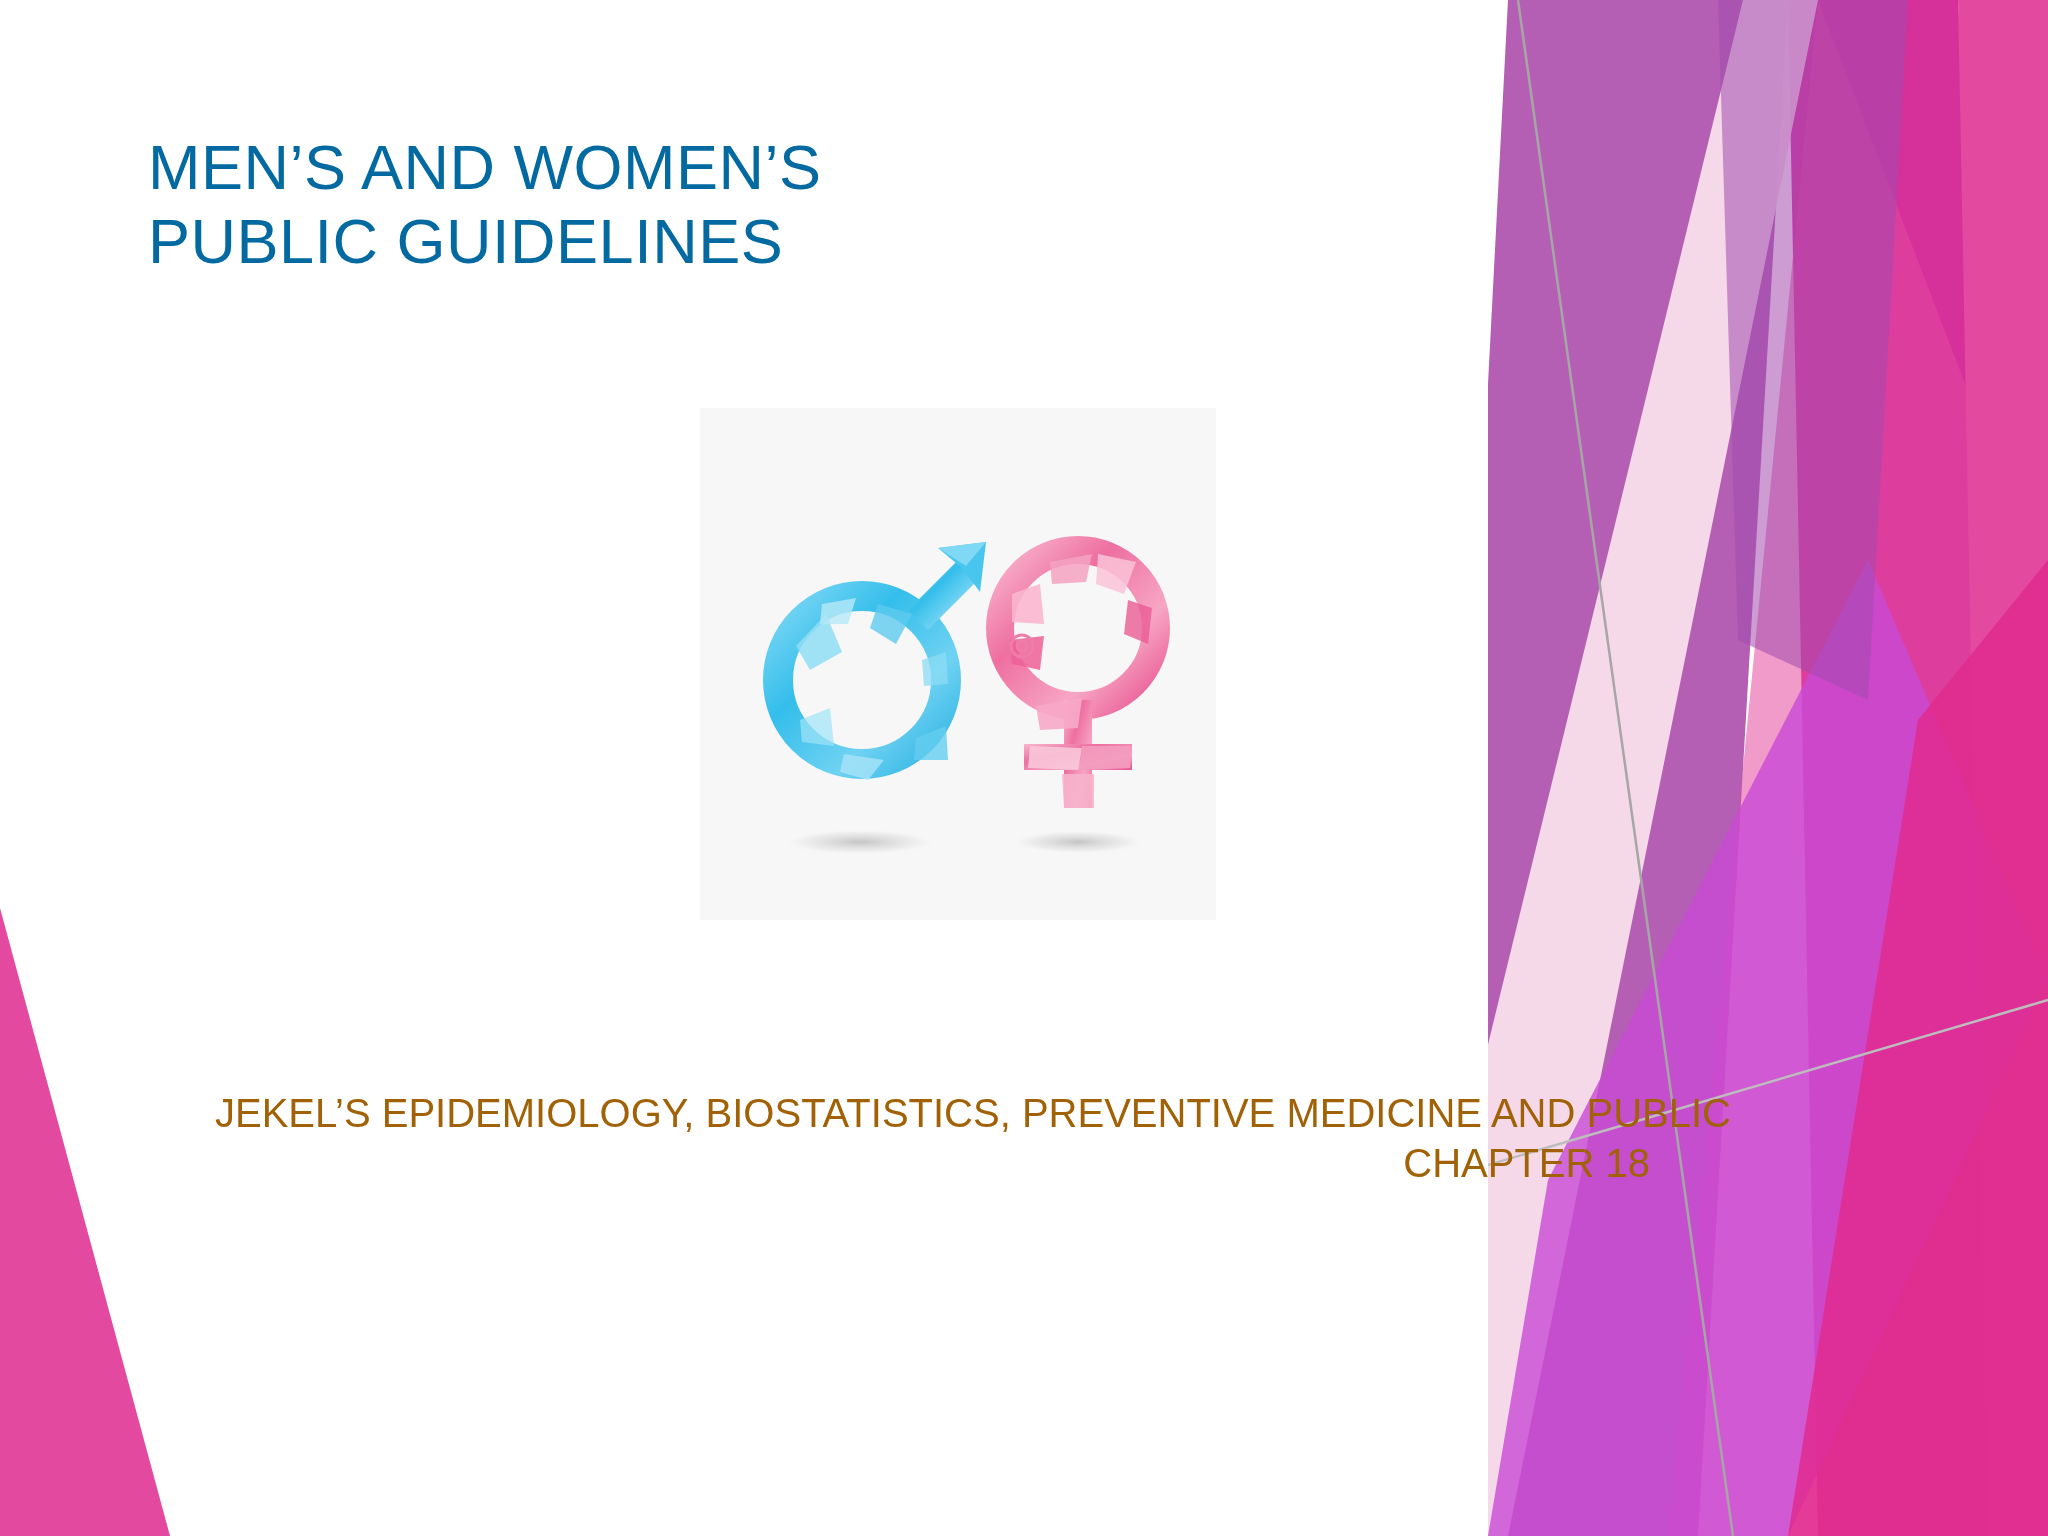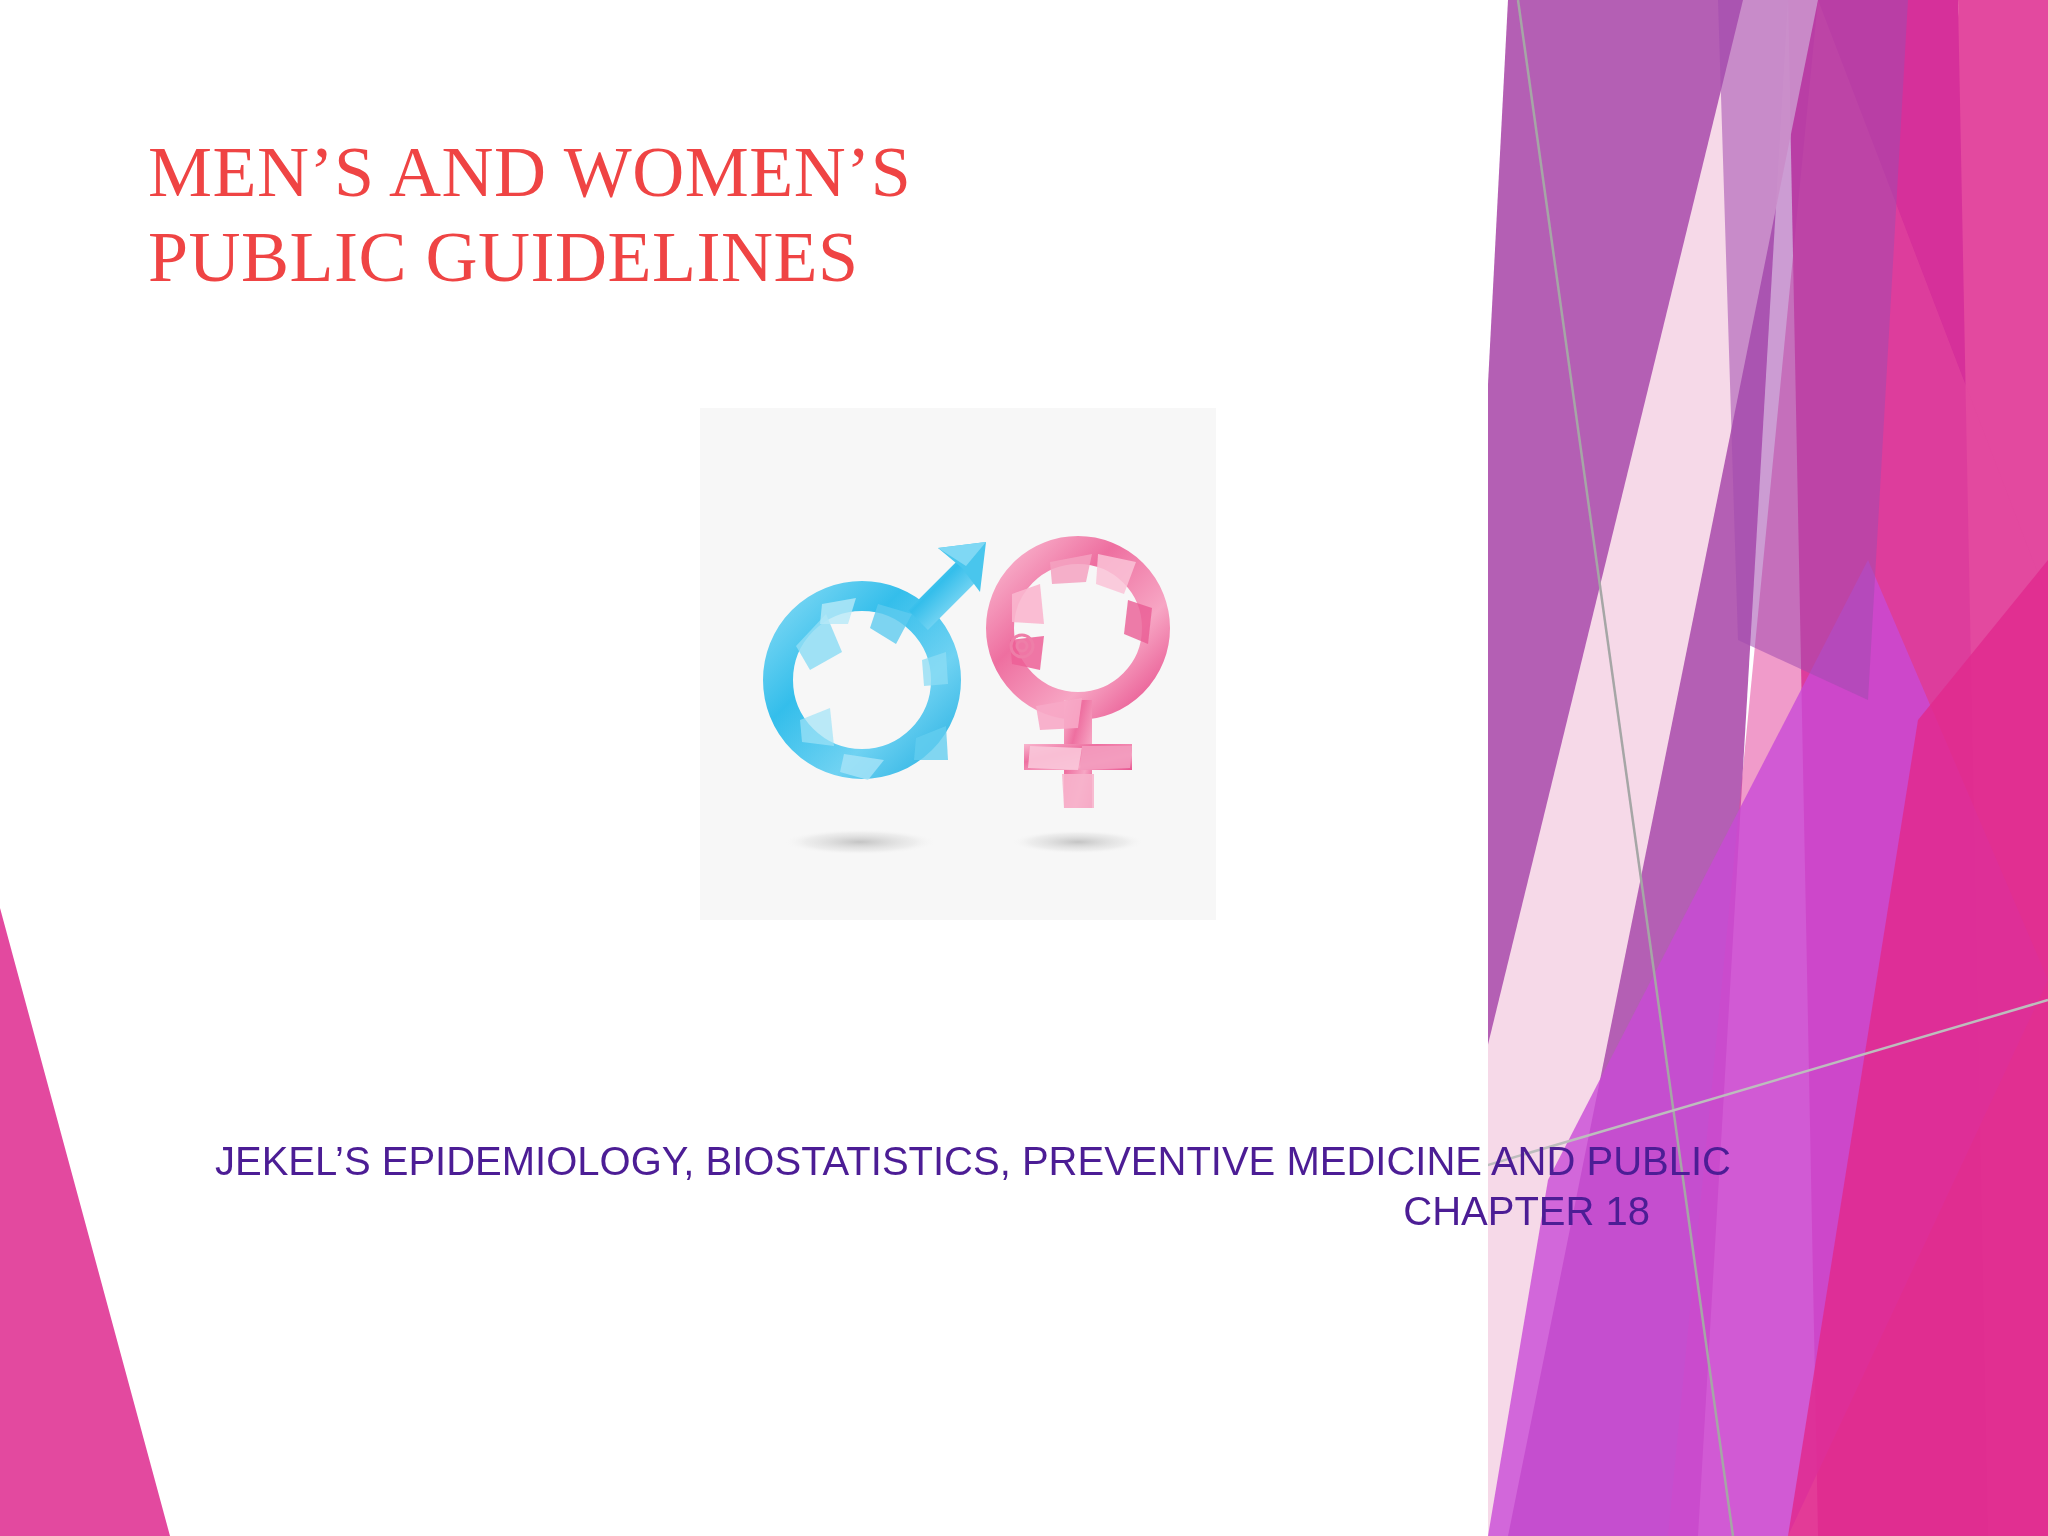--- a/index.html
+++ b/index.html
@@ -28,48 +28,47 @@
   #deco-right svg, #deco-left svg { display: block; width: 100%; height: 100%; }
 
   
   #title-block {
     position: absolute;
     left: 148px;
     top: 130px;
     width: 1180px;
   }
   .title-line {
-    color: #ef4444;
-    font-size: 72px;
+    color: #0369a1;
+    font-size: 63px;
     line-height: 1.18;
     letter-spacing: 0.5px;
     font-weight: normal;
     white-space: nowrap;
-    font-family: Liberation Serif, serif;
   }
 
   
   #gender-figure {
     position: absolute;
     left: 700px;
     top: 408px;
     width: 516px;
     height: 512px;
     background: linear-gradient(135deg, #f7f7f7 0%, #fbfbfb 40%, #f4f4f4 100%);
   }
   #gender-figure svg { display: block; width: 100%; height: 100%; }
 
   
   #subtitle-block {
     position: absolute;
     left: 215px;
-    top: 1136px;
+    top: 1088px;
     width: 1435px;
     text-align: right;
-    color: #4c1d95;
+    color: #a16207;
   }
   .sub-line {
     font-size: 40px;
     line-height: 1.26;
     white-space: nowrap;
   }
   .sub-line.first { text-align: left; }
   .sub-gap { height: 44px; }
   .sub-line.bold {
     font-weight: bold;

